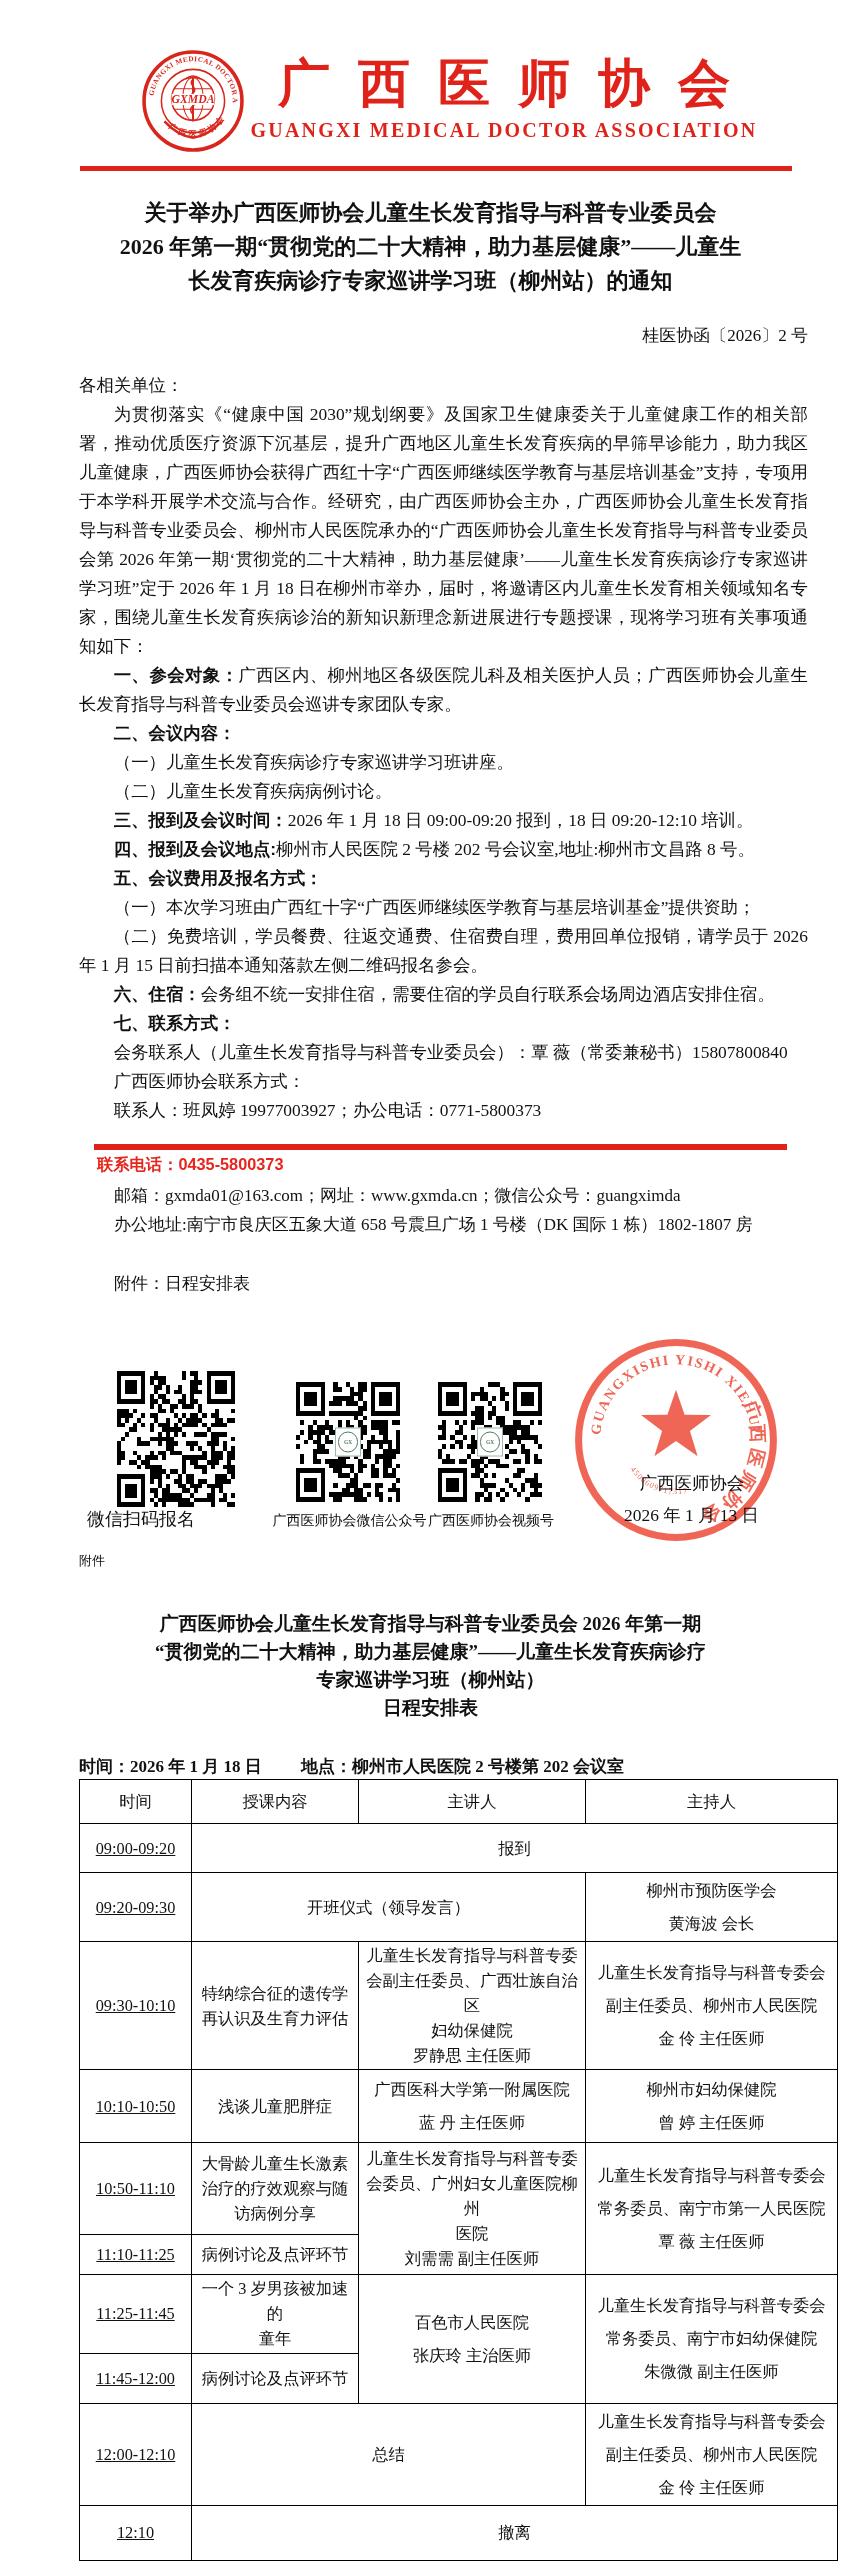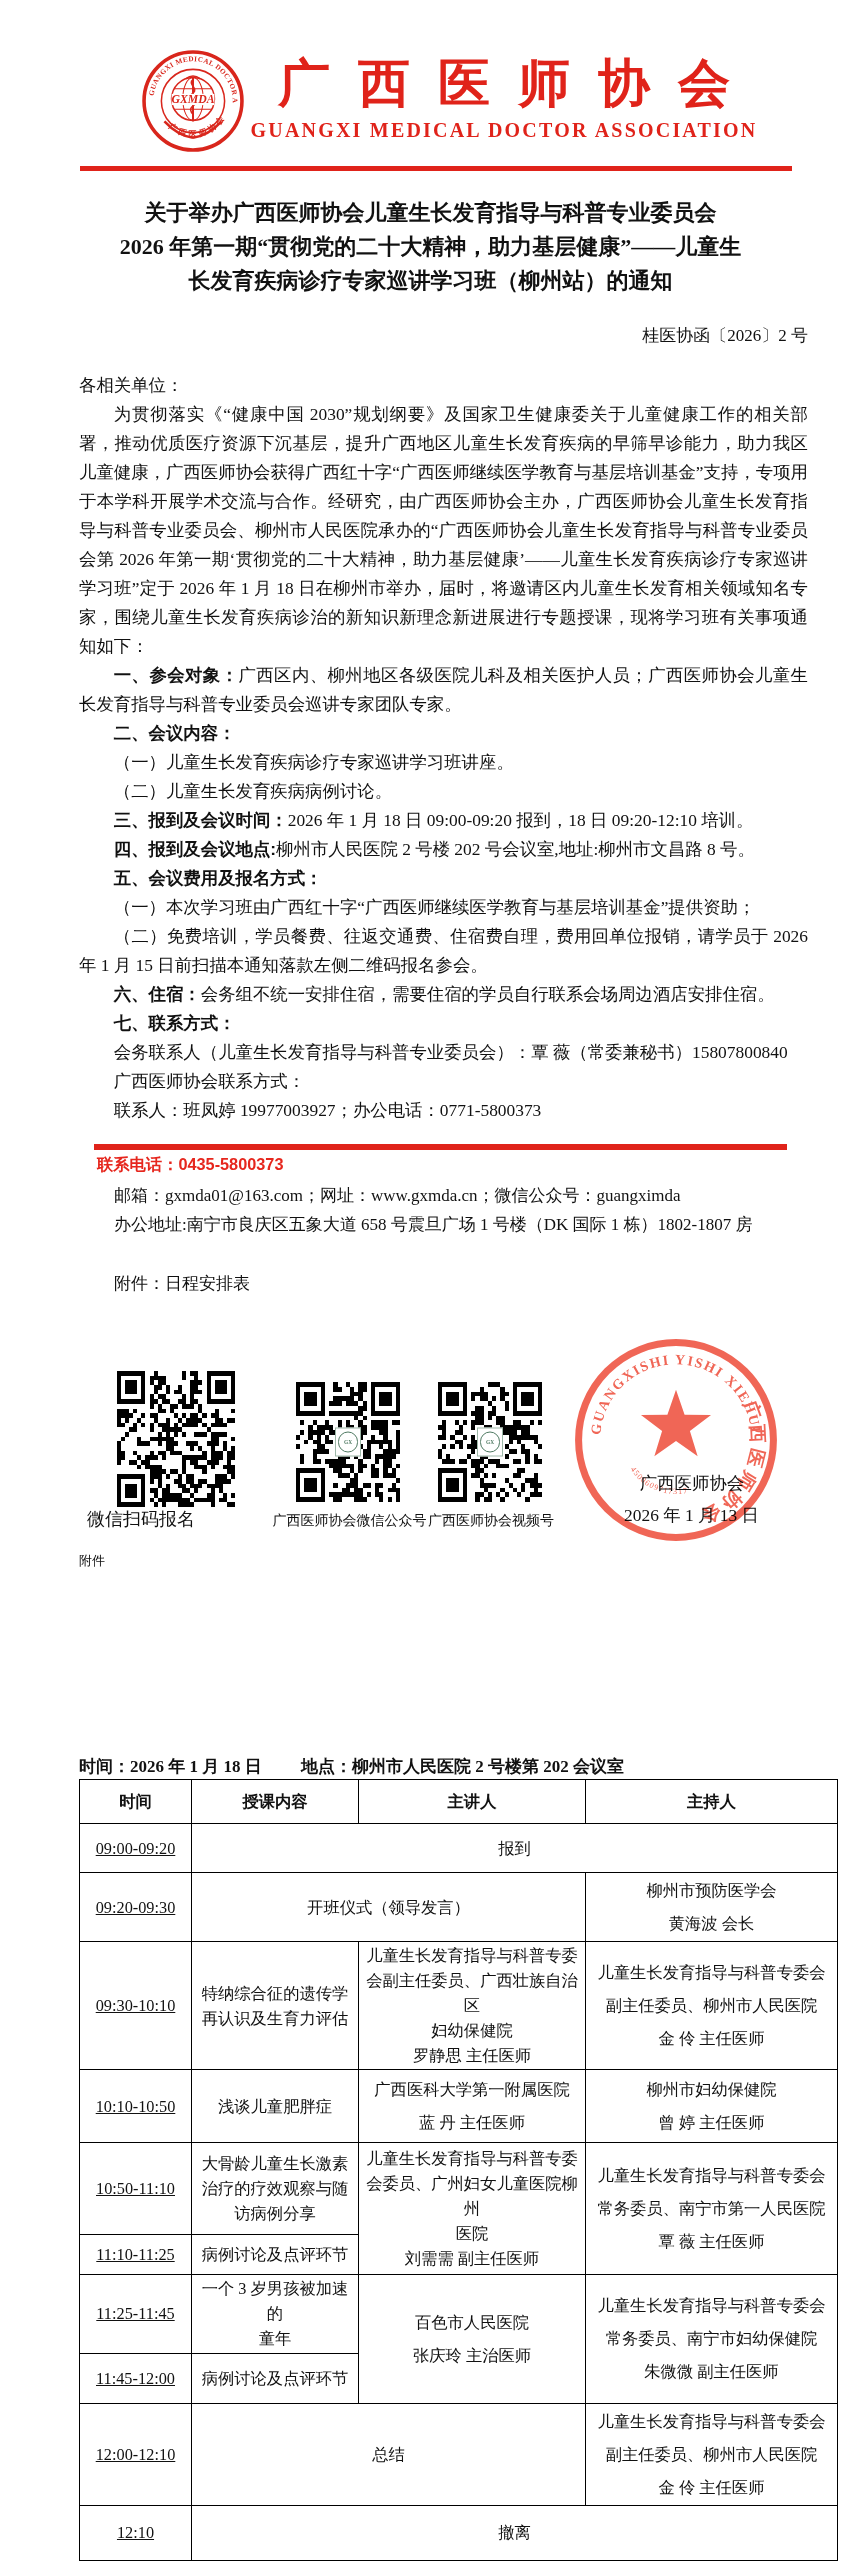--- a/index.html
+++ b/index.html
@@ -47,21 +47,21 @@
   .seal{left:571px;top:1335px;width:210px;height:210px;mix-blend-mode:multiply;opacity:.93;}
   
   .att-head{left:79px;top:1552px;font-size:13px;}
   .att-title{left:49px;top:1610px;width:763px;text-align:center;font-size:19px;font-weight:700;line-height:28px;}
   .att-meta{left:79px;top:1755px;font-size:17px;font-weight:700;white-space:nowrap;}
   .att-meta .gap{display:inline-block;width:35px;}
   
   .sched{left:79px;top:1779px;border-collapse:collapse;table-layout:fixed;border:1.6px solid #000;}
   .sched td,.sched th{border:1.1px solid #000;text-align:center;vertical-align:middle;
         font-size:16.3px;line-height:25px;padding:1.1px 6.5px;white-space:pre-line;font-weight:400;overflow:hidden;}
-  .sched th{font-weight:700;}
+  .sched th{font-weight:400;}
   .sched .airy{line-height:33px;}
   .sched .t{white-space:nowrap;padding:1.1px 1.1px;text-decoration:underline;}
 </style>
 </head>
 <body>
 
 <div class="page">
 
   <div class="abs lh-logo">
     <svg viewBox="0 0 200 200">
@@ -908,20 +908,26 @@
       <text fill="#ef5a49" font-size="34" font-weight="bold" letter-spacing="8">
         <textPath href="#sealRing" startOffset="42%">广西医师协会</textPath>
       </text>
       <text fill="#ef5a49" font-size="15" letter-spacing="2">
         <textPath href="#sealSerial" startOffset="18%">4500609717317</textPath>
       </text>
     </svg>
   </div>
 
   <div class="abs att-head">附件</div>
+  <div class="abs att-title">
+    <div>广西医师协会儿童生长发育指导与科普专业委员会 2026 年第一期</div>
+    <div>“贯彻党的二十大精神，助力基层健康”——儿童生长发育疾病诊疗</div>
+    <div>专家巡讲学习班（柳州站）</div>
+    <div>日程安排表</div>
+  </div>
   <div class="abs att-meta">
     <span>时间：2026 年 1 月 18 日</span><span class="gap"></span>
     <span>地点：柳州市人民医院 2 号楼第 202 会议室</span>
   </div>
 
   <table class="abs sched">
     <colgroup>
         <col style="width:112px">
         <col style="width:167px">
         <col style="width:227px">

